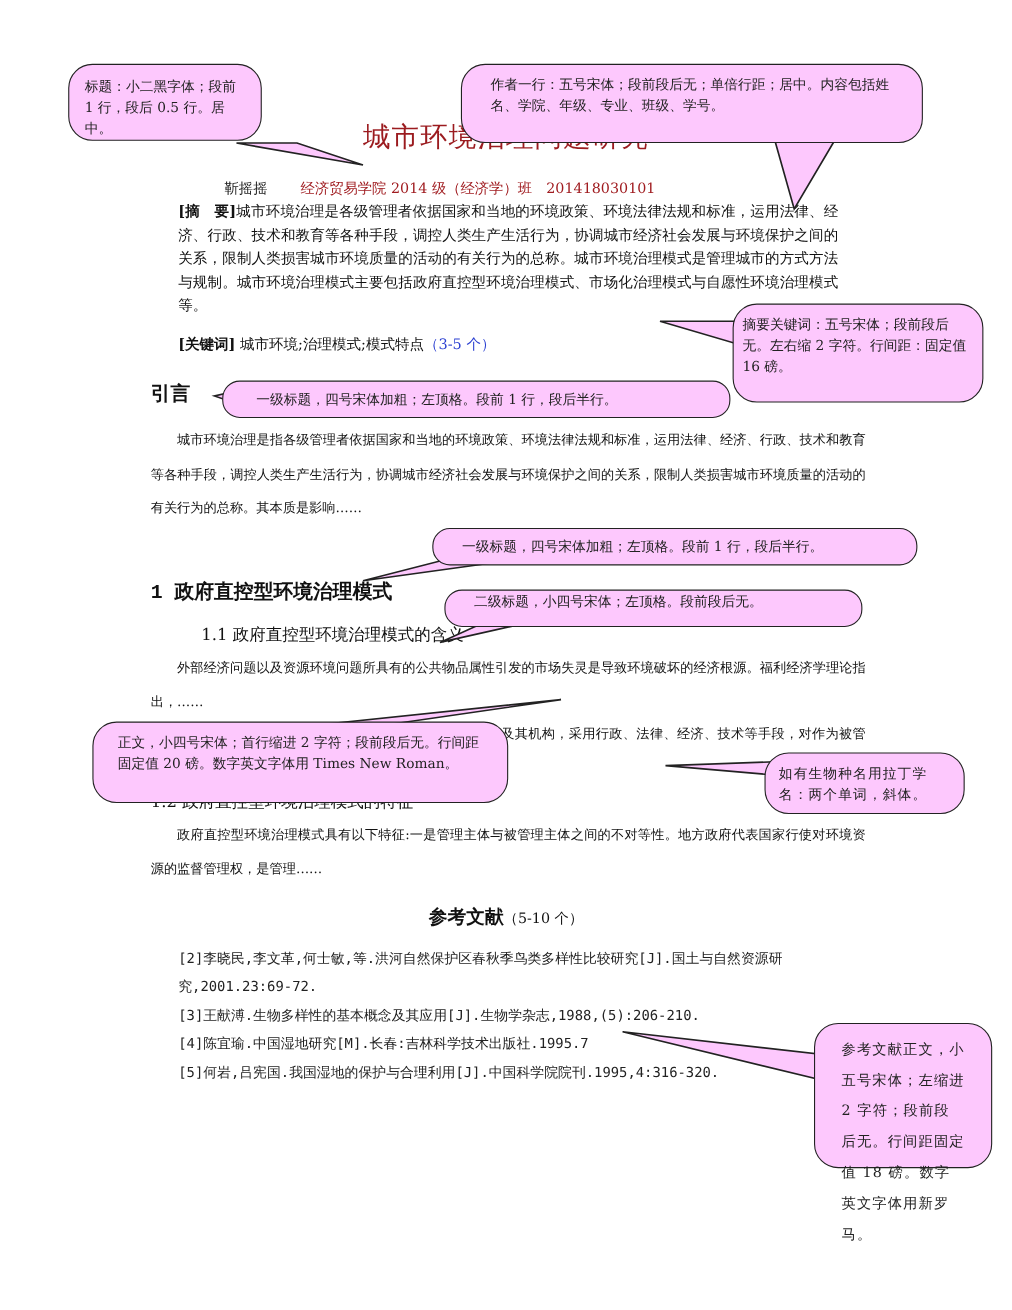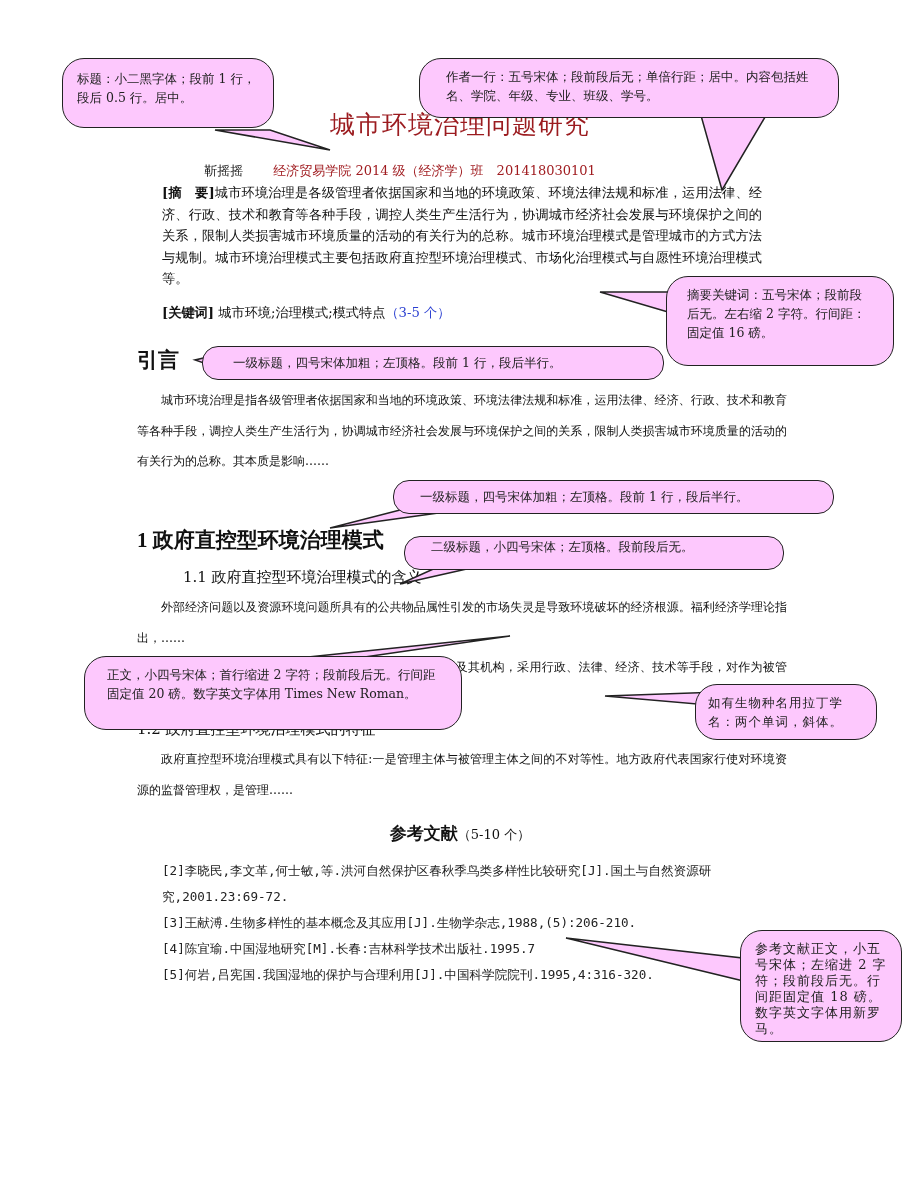--- a/index.html
+++ b/index.html
@@ -8,21 +8,21 @@
   .abs { position: absolute; }
   .title { left: 0; width: 920px; top: 108px; text-align: center; font-family: "DejaVu Sans", "Liberation Sans", sans-serif;
            font-size: 25px; color: #9b1b1f; letter-spacing: 1px; }
   .author { top: 162px; left: 0; width: 800px; text-align: center; font-size: 13px; }
   .author .name { color: #222; margin-right: 26px; }
   .author .aff { color: #a01c20; }
   .abstract { left: 162px; top: 182px; width: 600px; font-size: 13.2px; line-height: 21.5px; text-align: justify; }
   .abstract b { font-weight: bold; }
   .kw { left: 162px; top: 304px; font-size: 13.2px; }
   .kw .hint { color: #2a3fd1; }
-  .h1 { left: 137px; font-weight: bold; font-family: Liberation Serif, serif; font-size: 21px; }
+  .h1 { left: 137px; font-weight: bold; font-family: Liberation Mono, monospace; font-size: 18px; }
   .body { left: 137px; width: 650px; font-size: 12px; line-height: 30.5px; text-align: justify; }
   .h2 { left: 137px; font-size: 15px; }
   .ref-title { left: 0; width: 920px; text-align: center; top: 822px; font-size: 17px; font-weight: bold; }
   .ref-title small { font-weight: normal; font-size: 13px; }
   .refs { left: 162px; top: 858px; width: 628px; font-family: "DejaVu Sans Mono", "Liberation Mono", monospace;
           font-size: 12.6px; line-height: 26px; color: #222; }
   .callout { position: absolute; background: #fdc8fd; border: 1.5px solid #222; border-radius: 22px;
              font-size: 12.5px; line-height: 19px; color: #222; box-sizing: border-box; }
   svg.tails { position: absolute; left: 0; top: 0; pointer-events: none; }
 </style>
@@ -72,29 +72,29 @@
     <polygon points="668,292 668,312 600,292"></polygon>
     <polygon points="230,352 230,372 195,360"></polygon>
     <polygon points="400,510 460,510 330,528"></polygon>
     <polygon points="440,566 480,566 400,584"></polygon>
     <polygon points="260,662 330,662 510,636"></polygon>
     <polygon points="720,692 720,706 605,696"></polygon>
     <polygon points="760,960 760,985 566,938"></polygon>
   </g>
 </svg>
 
-<div class="callout" style="left:62px; top:58px; width:212px; height:70px; padding:10px 14px;">
+<div class="callout" style="left:62px; top:58px; width:176px; height:70px; padding:10px 14px;">
   <span>标题：小二黑字体；段前 1 行，段后 0.5 行。居中。</span>
 </div>
 
-<div class="callout" style="left:419px; top:58px; width:420px; height:60px; padding:8px 26px;">
+<div class="callout" style="left:419px; top:58px; width:420px; height:72px; padding:8px 26px;">
   <span>作者一行：五号宋体；段前段后无；单倍行距；居中。内容包括姓名、学院、年级、专业、班级、学号。</span>
 </div>
 
-<div class="callout" style="left:666px; top:276px; width:228px; height:90px; padding:8px 20px;">
+<div class="callout" style="left:666px; top:276px; width:228px; height:90px; padding:8px 8px;">
   <span>摘要关键词：五号宋体；段前段后无。左右缩 2 字符。行间距：固定值 16 磅。</span>
 </div>
 
 <div class="callout" style="left:202px; top:346px; width:462px; height:34px; padding:6px 30px; border-radius:16px;">
   <span>一级标题，四号宋体加粗；左顶格。段前 1 行，段后半行。</span>
 </div>
 
 <div class="callout" style="left:393px; top:480px; width:441px; height:34px; padding:6px 26px; border-radius:16px;">
   <span>一级标题，四号宋体加粗；左顶格。段前 1 行，段后半行。</span>
 </div>
@@ -104,15 +104,15 @@
 </div>
 
 <div class="callout" style="left:84px; top:656px; width:378px; height:74px; padding:8px 22px;">
   <span>正文，小四号宋体；首行缩进 2 字符；段前段后无。行间距固定值 20 磅。数字英文字体用 Times New Roman。</span>
 </div>
 
 <div class="callout" style="left:695px; top:684px; width:182px; height:56px; padding:8px 12px; letter-spacing:1px;">
   <span>如有生物种名用拉丁学名：两个单词，斜体。</span>
 </div>
 
-<div class="callout" style="left:740px; top:930px; width:162px; height:112px; padding:10px 14px; font-size:13px; line-height:16px; letter-spacing:1px;">
+<div class="callout" style="left:740px; top:930px; width:162px; height:132px; padding:10px 24px; font-size:13px; line-height:28px; letter-spacing:1px;">
   <span>参考文献正文，小五号宋体；左缩进 2 字符；段前段后无。行间距固定值 18 磅。数字英文字体用新罗马。</span>
 </div>
 
 </body></html>

